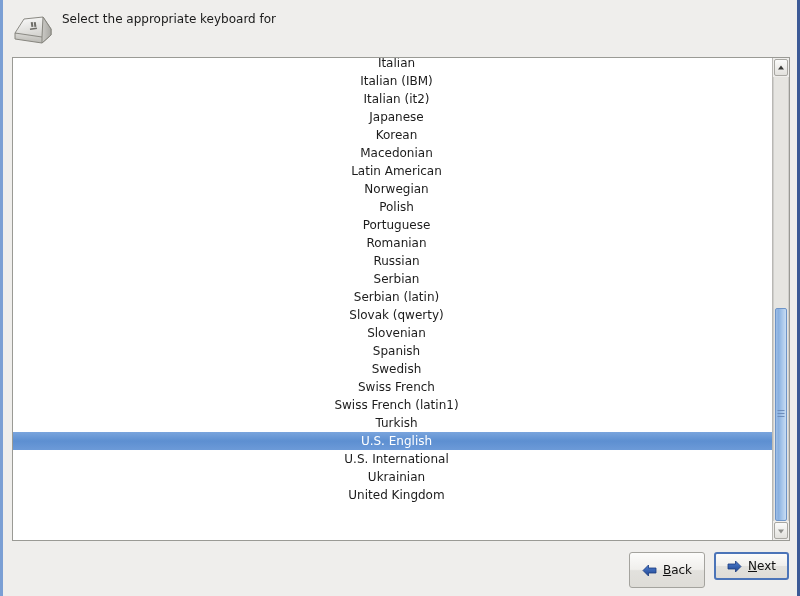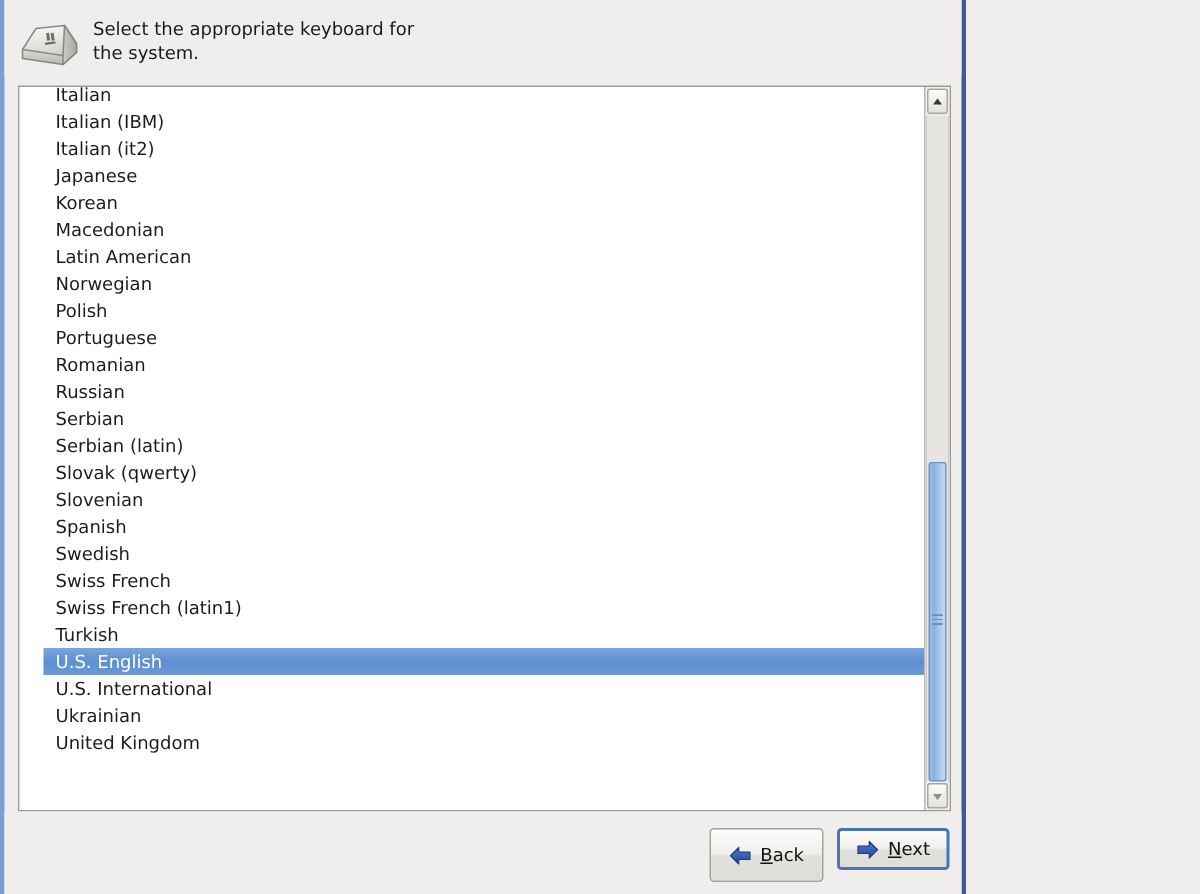--- a/index.html
+++ b/index.html
@@ -14,28 +14,29 @@
     font-size: 12px;
     color: #000000;
     background: #efeeec;
   }
 
   
   #app-window {
     position: absolute;
     left: 0;
     top: 0;
-    width: 644px;
+    width: 800px;
     height: 596px;
     box-sizing: border-box;
     border-left: 3px solid #7b9fd4;
     border-right: 3px solid #3c5a96;
     background: #efeeec;
     display: flex;
     flex-direction: column;
+    text-align: center;
   }
 
   
   #header {
     position: relative;
     height: 51px;
     flex: 0 0 51px;
     background: #efeeec;
     display: flex;
     align-items: flex-start;
@@ -70,21 +71,21 @@
     overflow: hidden;
   }
   #list-viewport {
     flex: 1 1 auto;
     position: relative;
     overflow: hidden;
     background: #ffffff;
   }
   #list-inner {
     position: absolute;
-    left: 16px;
+    left: 0;
     top: -4px;           
     width: 100%;
   }
   .list-row {
     height: 18px;
     line-height: 18px;
     padding-left: 8px;
     font-size: 12px;
     color: #1c1c1c;
     white-space: nowrap;
@@ -240,21 +241,20 @@
         <g fill="#6e6d68">
           <rect x="20" y="13" width="2" height="5" transform="rotate(-8 21 15)"></rect>
           <rect x="23" y="13" width="2" height="5" transform="rotate(-8 24 15)"></rect>
           <rect x="19" y="19" width="7" height="1.6" transform="rotate(-8 22 20)"></rect>
         </g>
       </svg>
     </div>
 
     <div id="header-text">
       <span class="line">Select the appropriate keyboard for</span>
-      <span class="line">the system.</span>
     </div>
   </div>
 
   <div id="list-frame">
 
     <div id="list-viewport">
       <div id="list-inner">
           <div class="list-row">Italian</div>
           <div class="list-row">Italian (IBM)</div>
           <div class="list-row">Italian (it2)</div>

